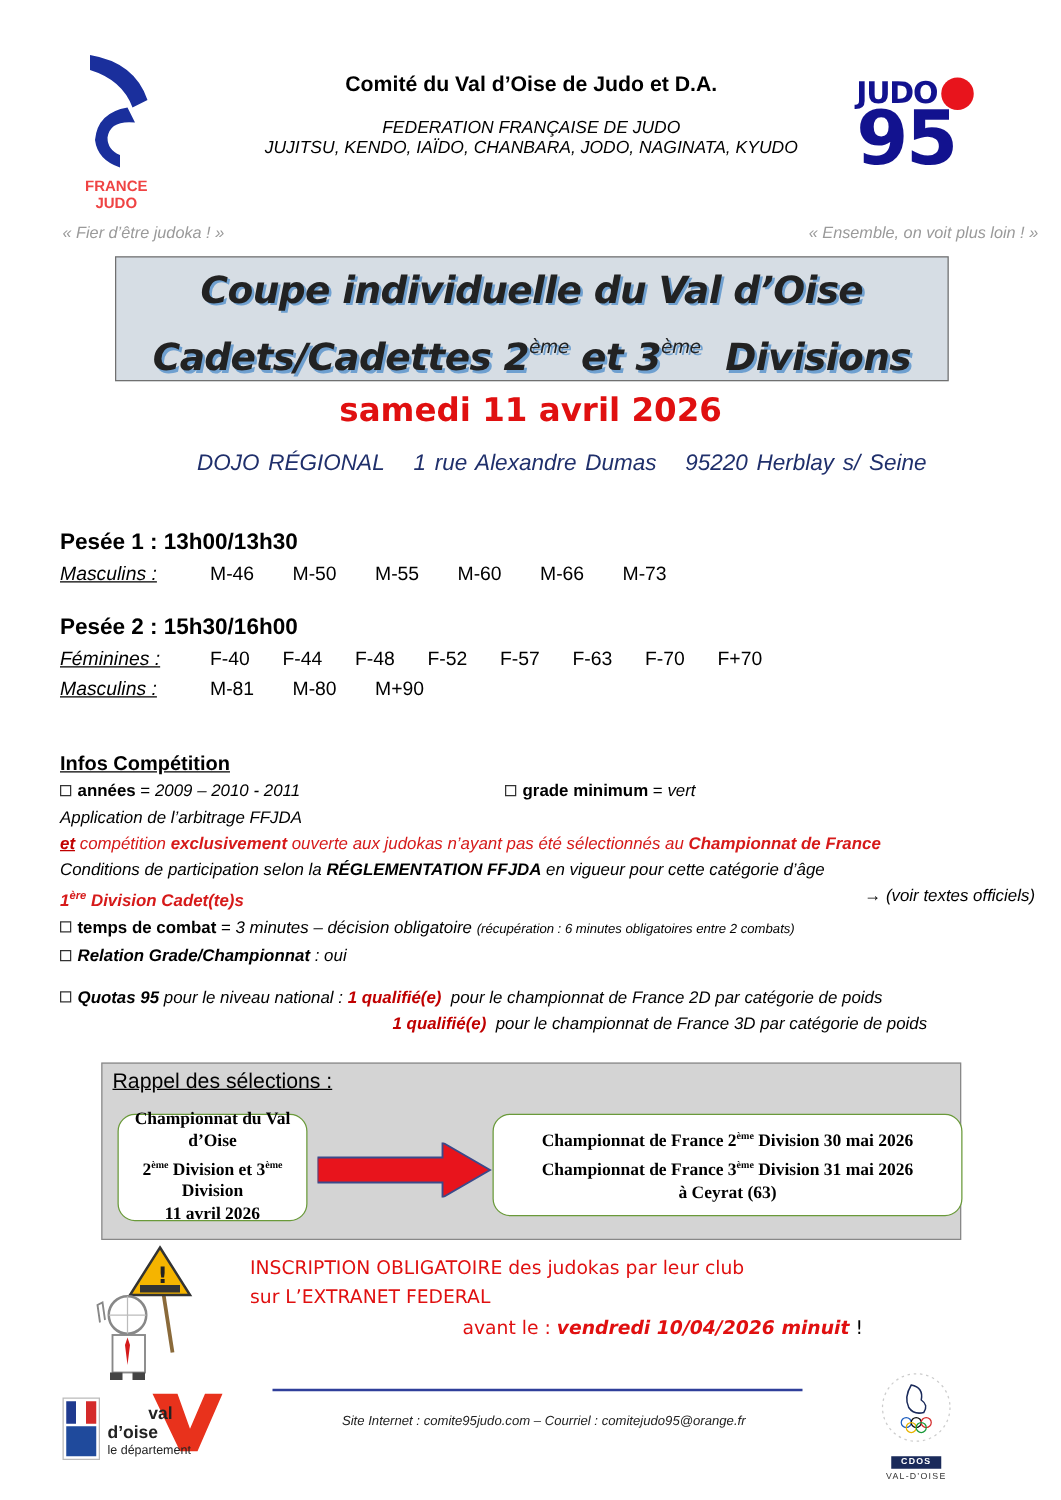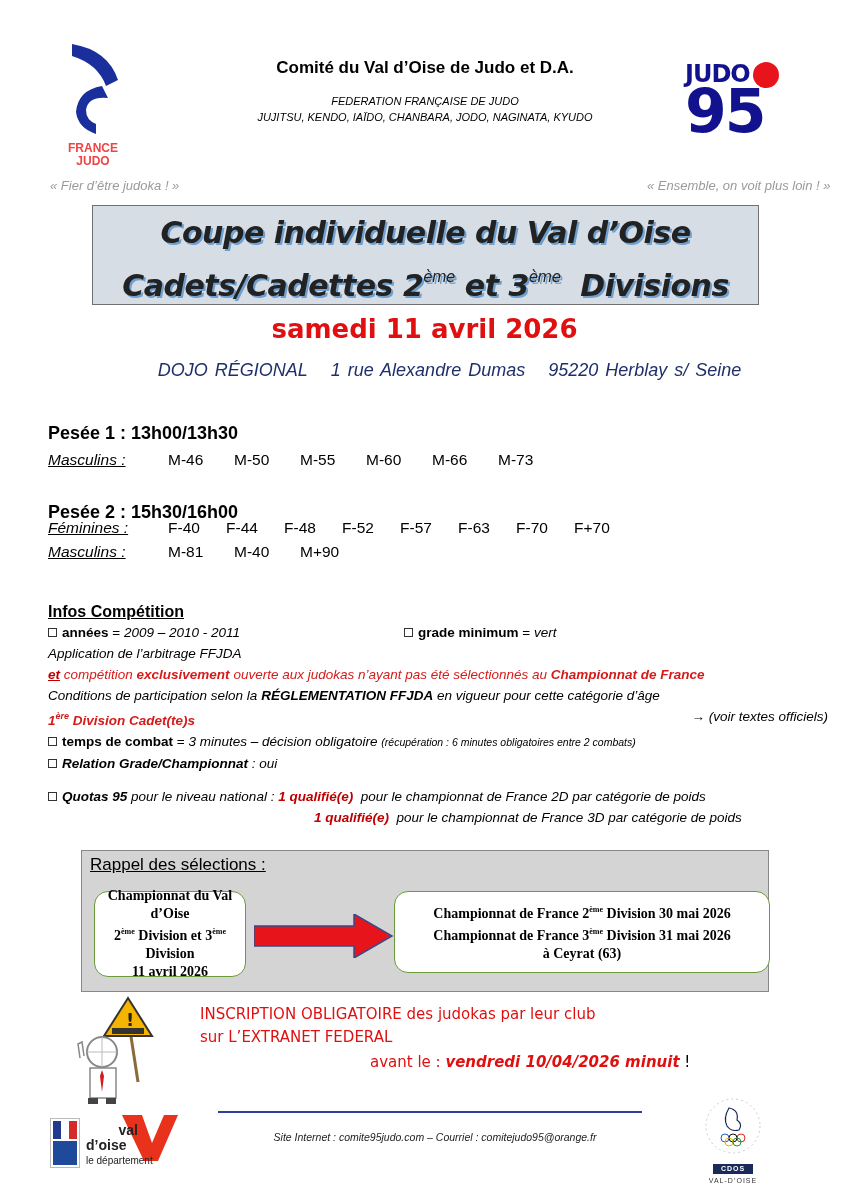--- a/index.html
+++ b/index.html
@@ -2,21 +2,21 @@
 <html><head>
 <meta charset="utf-8">
 <style>
   * { box-sizing: border-box; margin: 0; padding: 0; }
   html, body { width: 849px; height: 1200px; background: #fff; overflow: hidden; }
   body { position: relative; font-family: "Liberation Sans", sans-serif; color: #000; }
   .abs { position: absolute; }
 
   
   .org-title { left: 180px; top: 58px; width: 490px; text-align: center; font-weight: bold; font-size: 17px; }
-  .org-sub { left: 180px; top: 93px; width: 490px; text-align: center; font-style: italic; font-size: 11px; line-height: 16px; }
+  .org-sub { left: 180px; top: 93px; width: 490px; text-align: center; font-style: italic; font-size: 14px; line-height: 16px; }
   .motto { font-style: italic; font-weight: normal; color: #9a9a9a; font-size: 13px; }
   .motto-left { left: 50px; top: 178px; }
   .motto-right { left: 647px; top: 178px; }
 
   
   .title-box { left: 92px; top: 205px; width: 667px; height: 100px; background: #d6dde4; border: 1px solid #707070; text-align: center; }
   .title-line { font-family: "DejaVu Sans", sans-serif; font-style: italic; font-weight: bold; font-size: 30px; color: #222;
     text-shadow: 2px 2px 0 #6fa0d0; line-height: 44px; letter-spacing: -0.5px; }
   .title-line sup { font-size: 15px; vertical-align: 14px; font-weight: normal; }
   .event-date { left: 0; top: 314px; width: 849px; text-align: center; color: #e01010; font-weight: bold; font-size: 26px; font-family: "DejaVu Sans", sans-serif; }
@@ -106,36 +106,36 @@
 <div class="abs cat-row" style="top:451px;">
   <span class="cat-label">Masculins :</span>
   <span class="cat-item">M-46</span>
   <span class="cat-item">M-50</span>
   <span class="cat-item">M-55</span>
   <span class="cat-item">M-60</span>
   <span class="cat-item">M-66</span>
   <span class="cat-item">M-73</span>
 </div>
 
-<div class="abs pesee-h" style="top:502px;">Pesée 2 : 15h30/16h00</div>
+<div class="abs pesee-h" style="top:491px;">Pesée 2 : 15h30/16h00</div>
 <div class="abs cat-row" style="top:519px;">
   <span class="cat-label">Féminines :</span>
   <span class="cat-item f">F-40</span>
   <span class="cat-item f">F-44</span>
   <span class="cat-item f">F-48</span>
   <span class="cat-item f">F-52</span>
   <span class="cat-item f">F-57</span>
   <span class="cat-item f">F-63</span>
   <span class="cat-item f">F-70</span>
   <span class="cat-item f">F+70</span>
 </div>
 <div class="abs cat-row" style="top:543px;">
   <span class="cat-label">Masculins :</span>
   <span class="cat-item">M-81</span>
-  <span class="cat-item">M-40</span>
+  <span class="cat-item">M-80</span>
   <span class="cat-item">M+90</span>
 </div>
 
 <div class="abs infos">
   <div class="h">Infos Compétition</div>
   <div style="display:flex;">
     <div style="width:356px;">
       <span class="box"></span><span class="b">années</span> = <span class="i">2009 – 2010 - 2011</span>
     </div>
     <div>

